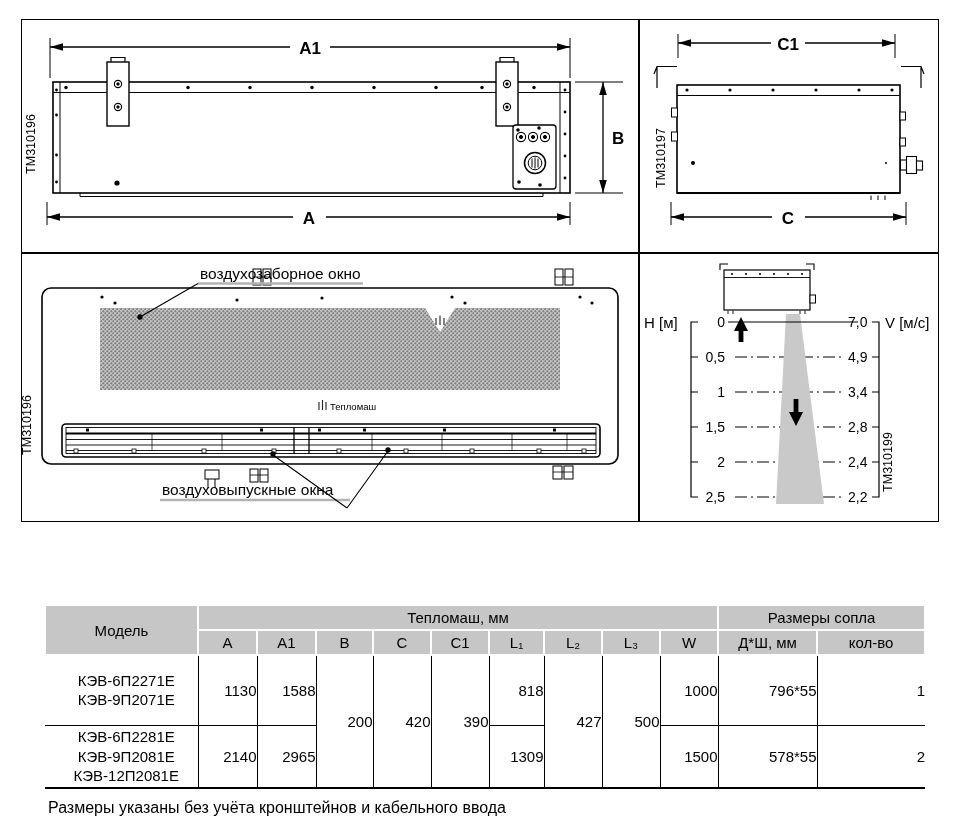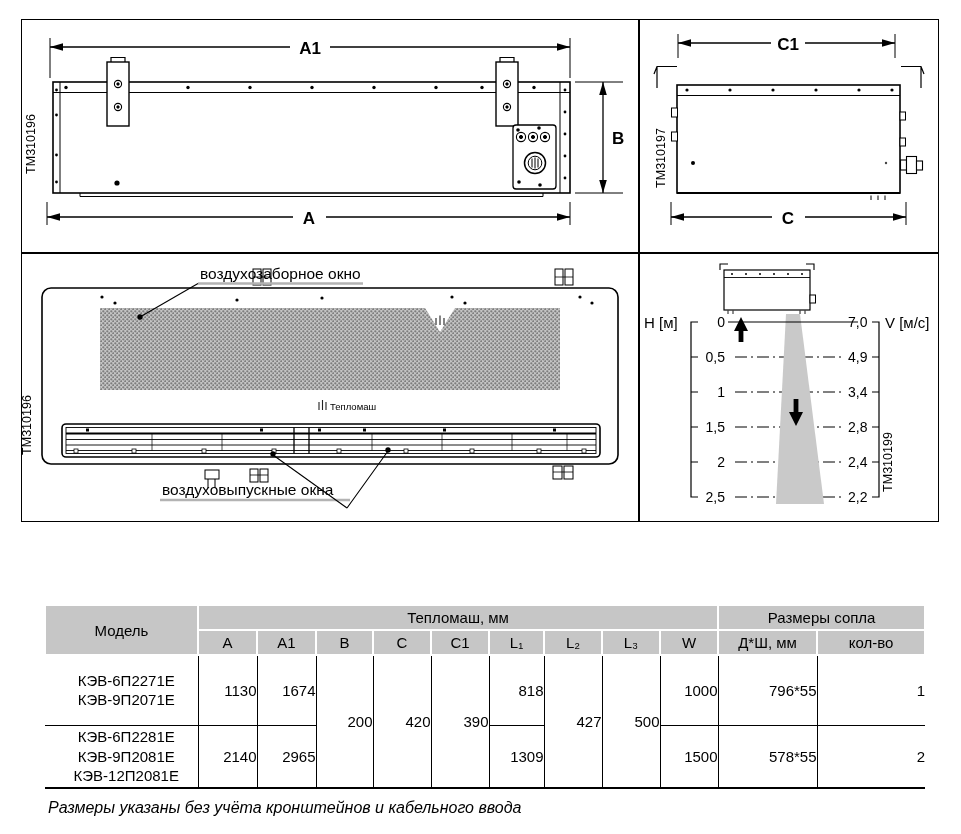--- a/index.html
+++ b/index.html
@@ -29,21 +29,21 @@
     height:23px;padding:0;text-align:center;
   }
   .spec-table td{
     border-right:1.2px solid #000;text-align:right;padding:0;vertical-align:middle;
   }
   .spec-table td.last{border-right:none;}
   .spec-table tr.r1{height:70px;}
   .spec-table tr.r2{height:63px;}
   .spec-table tr.r1 td.split{border-bottom:1.2px solid #000;}
   .spec-table td.model{text-align:center;padding-left:10px;white-space:pre-line;line-height:1.3;}
-  .footnote{position:absolute;left:48px;top:799px;font-size:16px;font-style:italic;}
+  .footnote{position:absolute;left:48px;top:799px;font-size:16px;}
 </style>
 </head>
 <body>
 
 <div class="panels">
   <div class="vdiv"></div>
   <div class="hdiv"></div>
 
   <svg class="cell" style="left:0;top:0" width="616" height="232" viewBox="0 0 616 232">
     <g stroke="#000" fill="none">
@@ -364,21 +364,21 @@
       <th>W</th>
       <th>Д*Ш, мм</th>
       <th>кол-во</th>
     </tr>
   </thead>
   <tbody>
     <tr class="r1">
       <td class="model split">КЭВ-6П2271Е
 КЭВ-9П2071Е</td>
       <td class="split">1130</td>
-      <td class="split">1674</td>
+      <td class="split">1588</td>
       <td rowspan="2">200</td>
       <td rowspan="2">420</td>
       <td rowspan="2">390</td>
       <td class="split">818</td>
       <td rowspan="2">427</td>
       <td rowspan="2">500</td>
       <td class="split">1000</td>
       <td class="split">796*55</td>
       <td class="split last">1</td>
     </tr>

